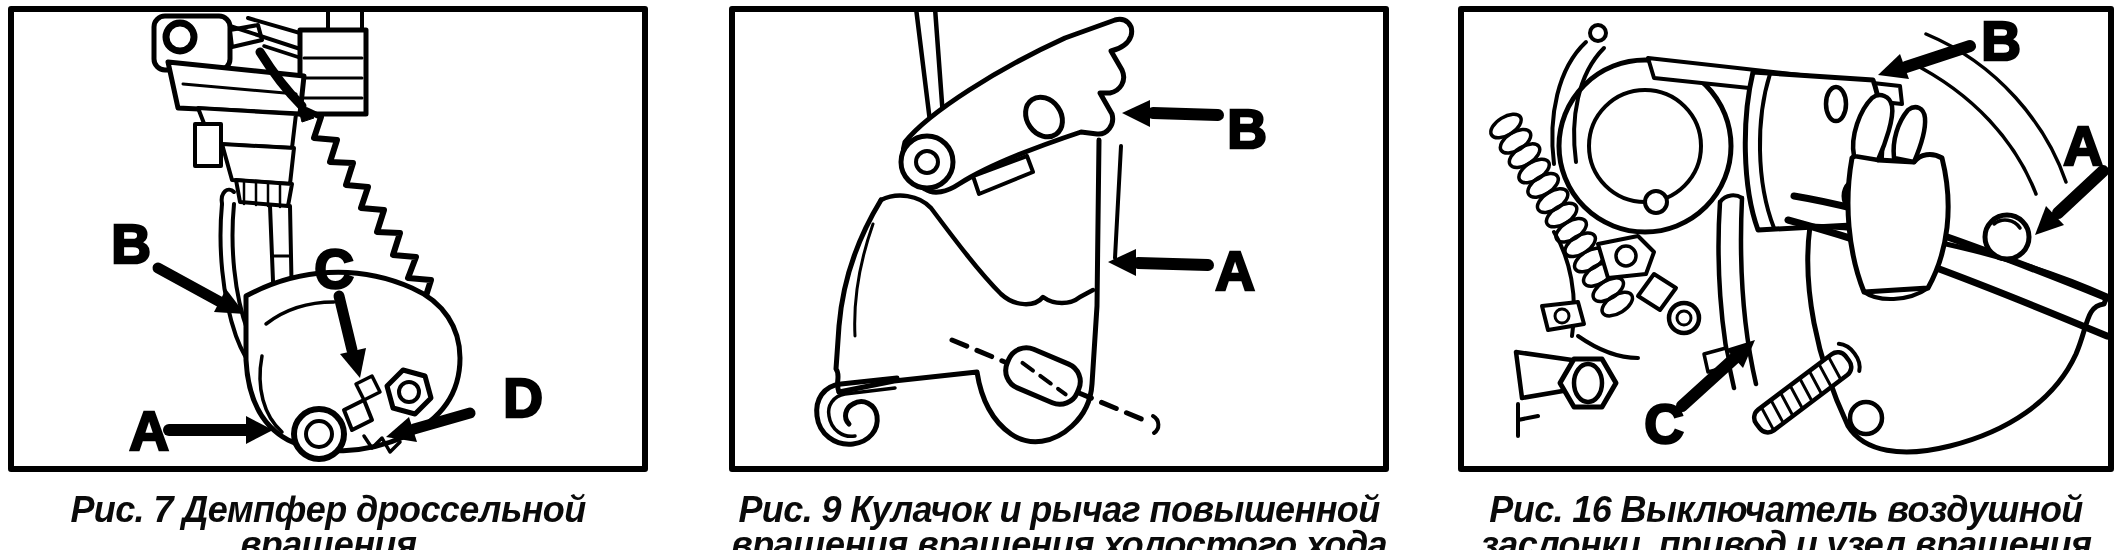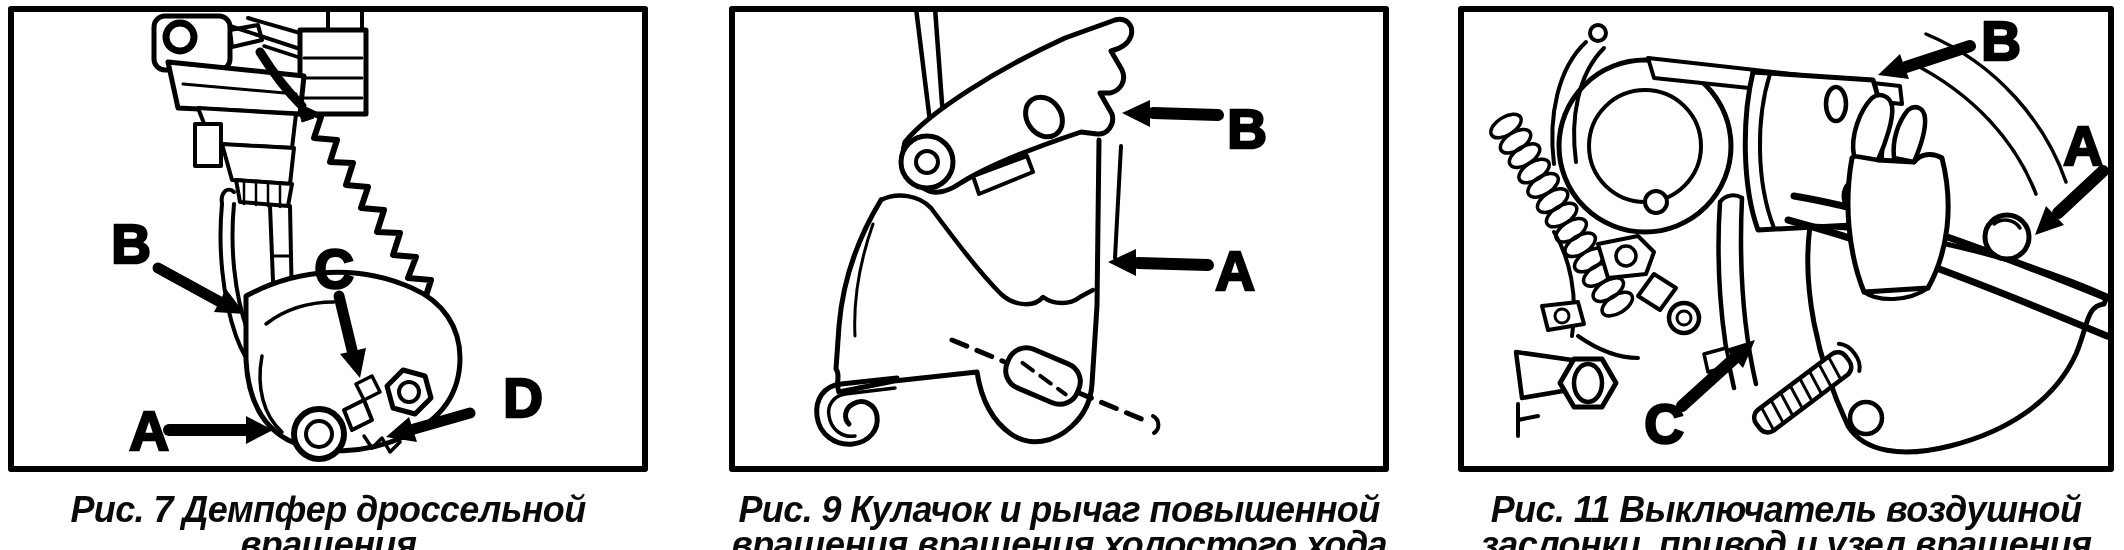--- a/index.html
+++ b/index.html
@@ -282,17 +282,17 @@
 
   <div class="caption" id="caption-1">
     <div>Рис. 7 Демпфер дроссельной</div>
     <div>вращения</div>
   </div>
   <div class="caption" id="caption-2">
     <div>Рис. 9 Кулачок и рычаг повышенной</div>
     <div>вращения вращения холостого хода</div>
   </div>
   <div class="caption" id="caption-3">
-    <div>Рис. 11 Выключатель воздушной</div>
+    <div>Рис. 16 Выключатель воздушной</div>
     <div>заслонки, привод и узел вращения</div>
   </div>
 
 </div>
 
 </body></html>

